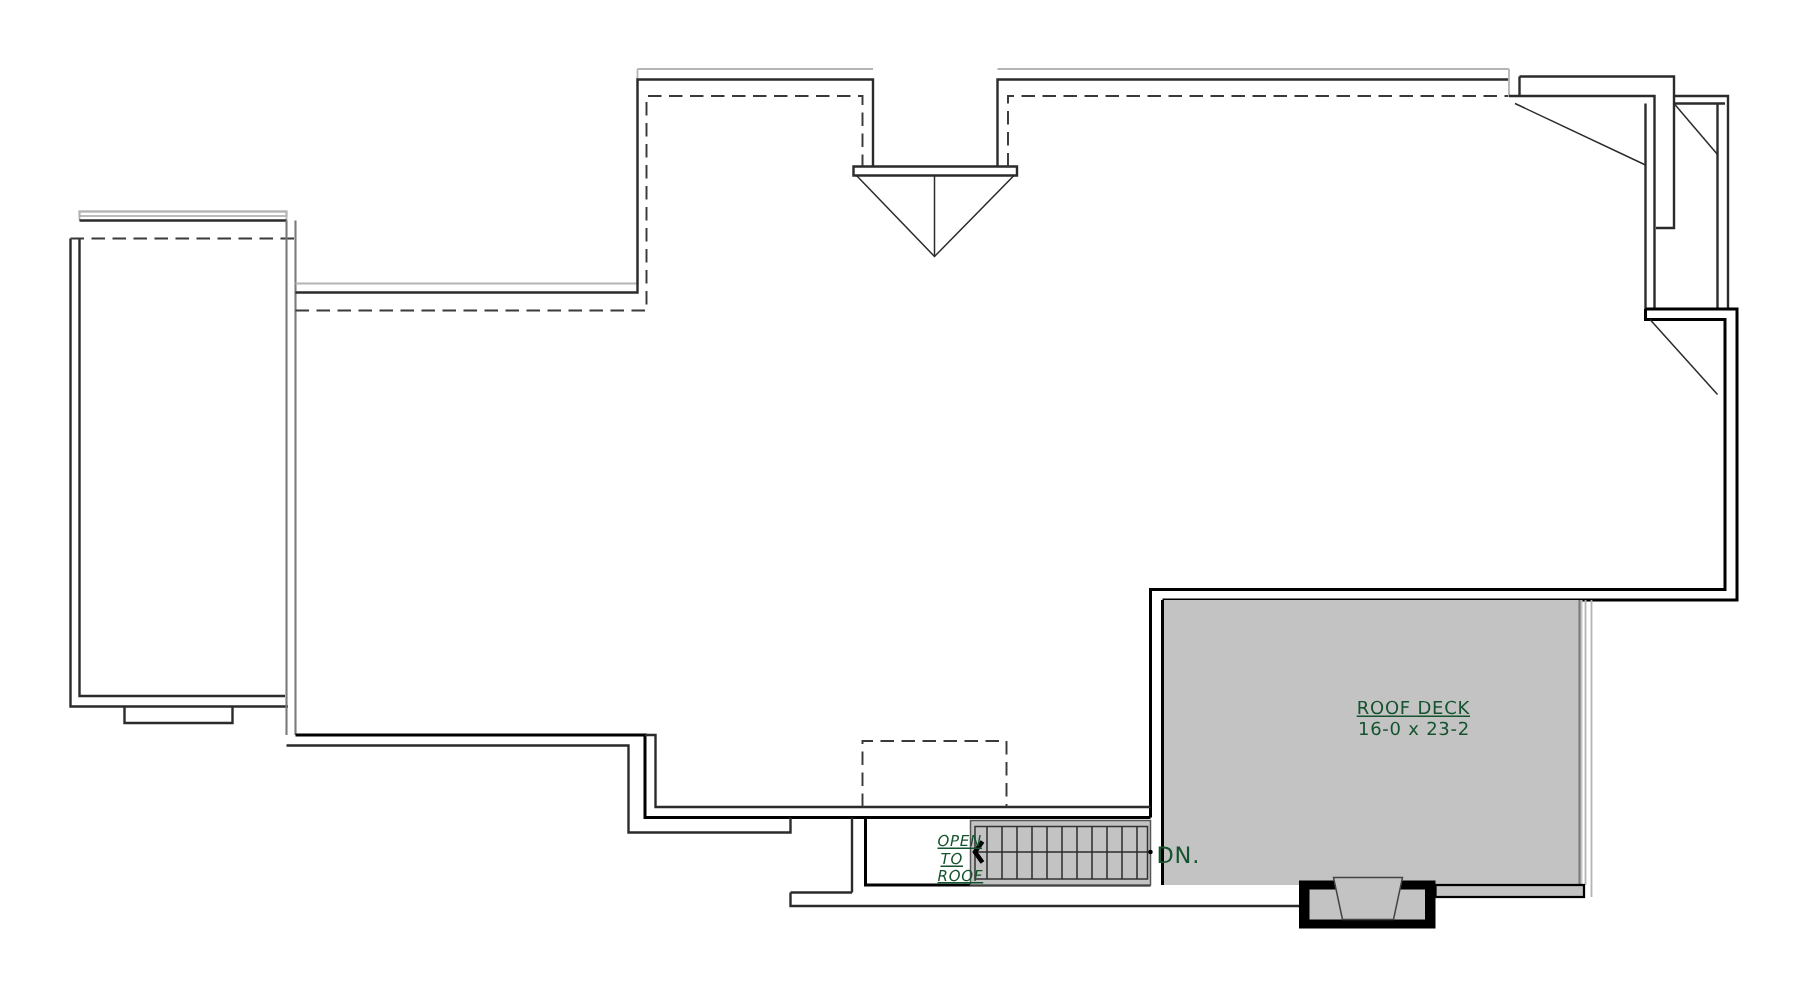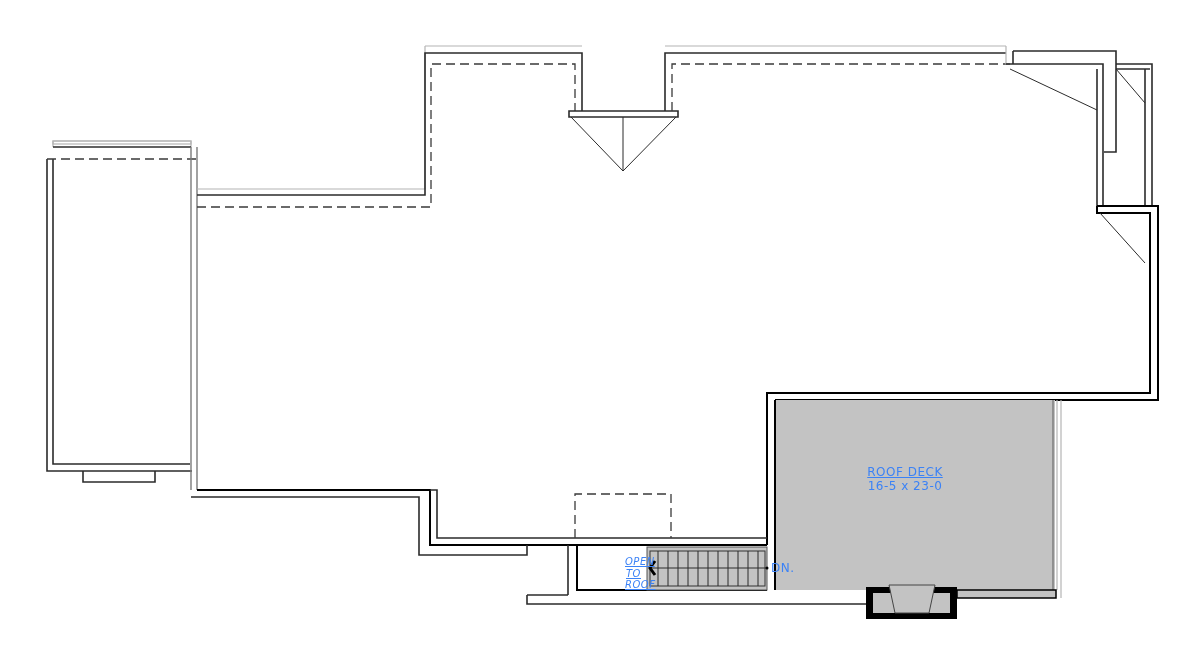--- a/index.html
+++ b/index.html
@@ -8,31 +8,31 @@
     .wall { fill: none; stroke: #2b2b2b; stroke-width: 1.6; }
     .wall-bold { fill: none; stroke: #000; stroke-width: 2; }
     .wall-light { fill: none; stroke: #b4b4b4; stroke-width: 1.2; }
     .wall-grey { fill: none; stroke: #7a7a7a; stroke-width: 1.4; }
     .dash { fill: none; stroke: #3a3a3a; stroke-width: 1.3; stroke-dasharray: 9 5; }
     .thin { fill: none; stroke: #2b2b2b; stroke-width: 1; }
     .deck { fill: #c3c3c3; }
     .label {
       position: absolute;
       font-family: "DejaVu Sans", sans-serif;
-      color: #3b82f6;
-      text-align: center;
+      color: #14532d;
+      text-align: right;
       letter-spacing: 0.5px;
       line-height: 1.15;
       font-style: italic;
     }
     .u { text-decoration: underline; padding-left: 47px; }
     #deck-label { left: 830px; top: 466px; width: 150px; font-size: 12px; font-style: normal; font-weight: normal; }
     #deck-name { text-decoration: underline; }
     #open-label { left: 578px; top: 556px; width: 64px; font-size: 10px; }
-    #dn-label { left: 771px; top: 562px; font-size: 12px; font-style: normal; }
+    #dn-label { left: 771px; top: 562px; font-size: 15px; font-style: normal; }
   </style>
 </head>
 <body>
 
 <svg id="plan" viewBox="0 0 1200 667" xmlns="http://www.w3.org/2000/svg">
 
   <g>
     <rect x="53" y="141" width="138" height="3" class="wall-light" fill="none"></rect>
     <path d="M53 147 L53 141 L191 141 L191 147" class="wall-light"></path>
     <path d="M53 147 L191 147" class="wall"></path>
@@ -120,21 +120,21 @@
 
   <g>
     <rect x="866" y="587" width="91" height="32" fill="#000"></rect>
     <rect x="873" y="593" width="77" height="20" fill="#c3c3c3"></rect>
     <path d="M889 585 L935 585 L929 613 L895 613 Z" fill="#c3c3c3" stroke="#444" stroke-width="1"></path>
   </g>
 </svg>
 
 <div id="deck-label" class="label">
   <div id="deck-name">ROOF DECK</div>
-  <div>16-5 x 23-0</div>
+  <div>16-0 x 23-2</div>
 </div>
 
 <div id="open-label" class="label">
   <div class="u">OPEN TO</div>
   <div class="u">ROOF</div>
 </div>
 
 <div id="dn-label" class="label">DN.</div>
 
 </body></html>

